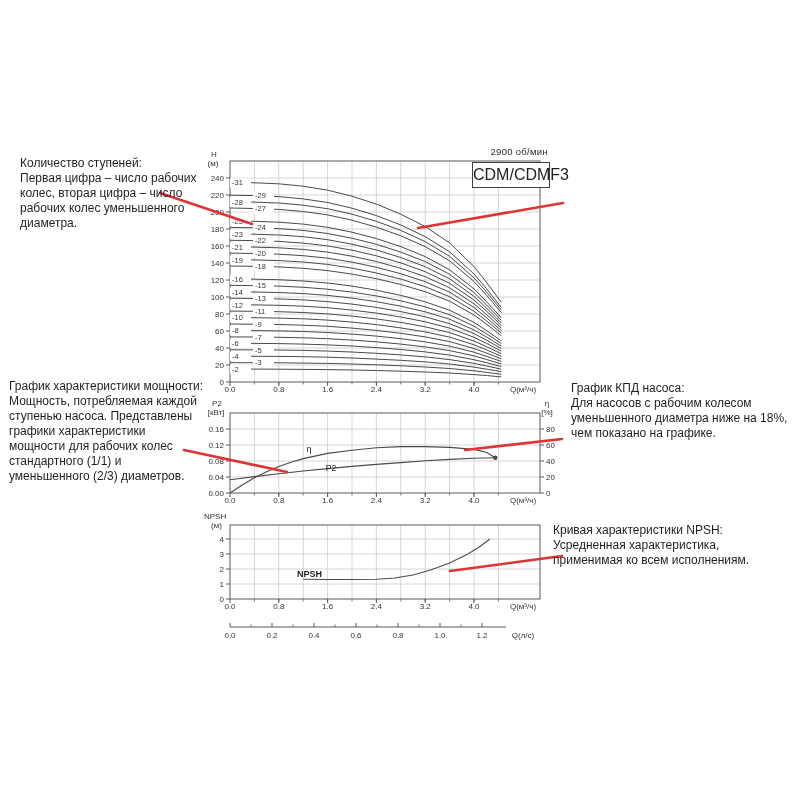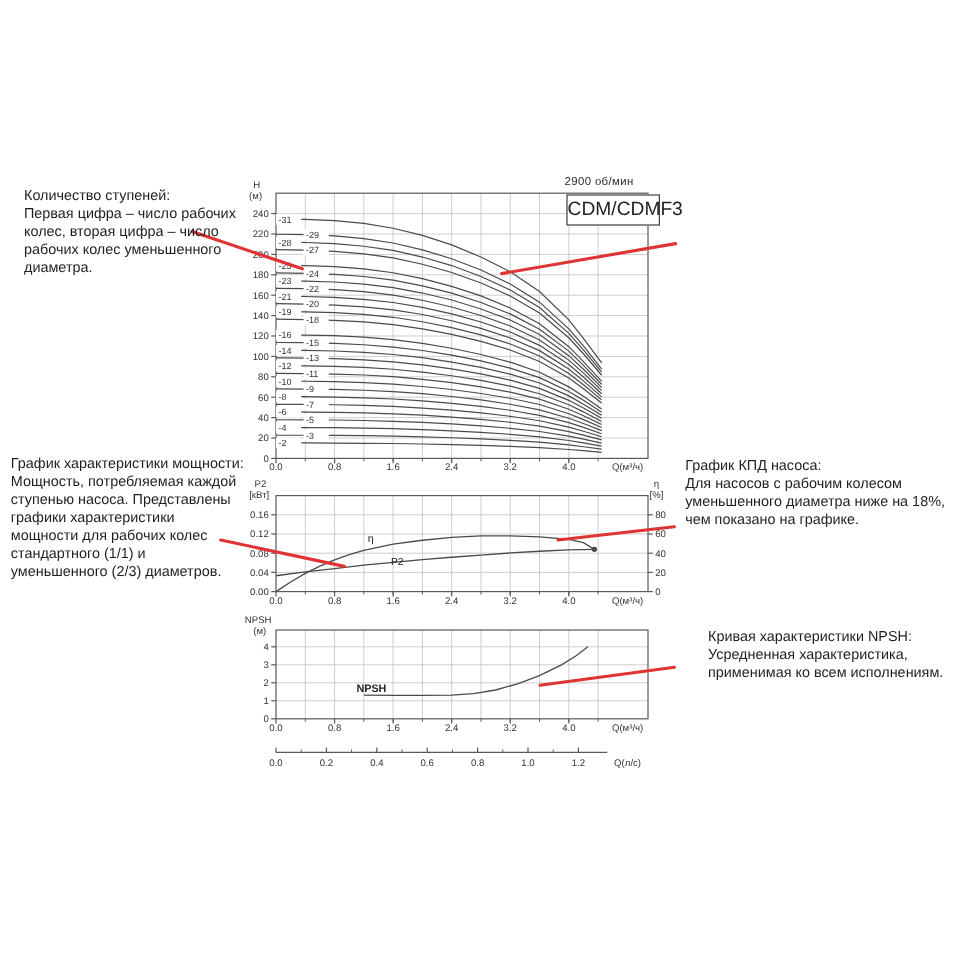--- a/index.html
+++ b/index.html
@@ -1,21 +1,21 @@
 <!DOCTYPE html>
 <html><head>
 <meta charset="utf-8">
 <style>
   html,body{margin:0;padding:0;background:#fff;}
   .canvas{position:relative;width:800px;height:800px;background:#fff;overflow:hidden;
           font-family:"Liberation Sans",sans-serif;}
   #charts{position:absolute;left:0;top:0;}
   svg text{font-family:"Liberation Sans",sans-serif;}
   .ann{position:absolute;font-size:12px;line-height:15px;color:#1f1f1f;white-space:pre;}
-  .speed{position:absolute;left:428px;top:146px;width:100px;text-align:right;
+  .speed{position:absolute;left:448px;top:146px;width:100px;text-align:right;
          font-size:9.5px;color:#2b2b2b;letter-spacing:.3px;}
   .model-box{position:absolute;left:472px;top:162px;width:76px;height:24px;
              background:#fff;border:1px solid #3f3f3f;text-align:right;
              line-height:24px;font-size:16px;color:#222;}
 </style>
 </head>
 <body>
 
 <div class="canvas">
 
@@ -342,21 +342,21 @@
 графики характеристики
 мощности для рабочих колес
 стандартного (1/1) и
 уменьшенного (2/3) диаметров.</div>
 
   <div class="ann" style="left:571px;top:381px">График КПД насоса:
 Для насосов с рабочим колесом
 уменьшенного диаметра ниже на 18%,
 чем показано на графике.</div>
 
-  <div class="ann" style="left:590px;top:523px">Кривая характеристики NPSH:
+  <div class="ann" style="left:553px;top:523px">Кривая характеристики NPSH:
 Усредненная характеристика,
 применимая ко всем исполнениям.</div>
 
   <div class="speed">2900 об/мин</div>
 
   <div class="model-box">
     <span>CDM/CDMF3</span>
   </div>
 
 </div>

